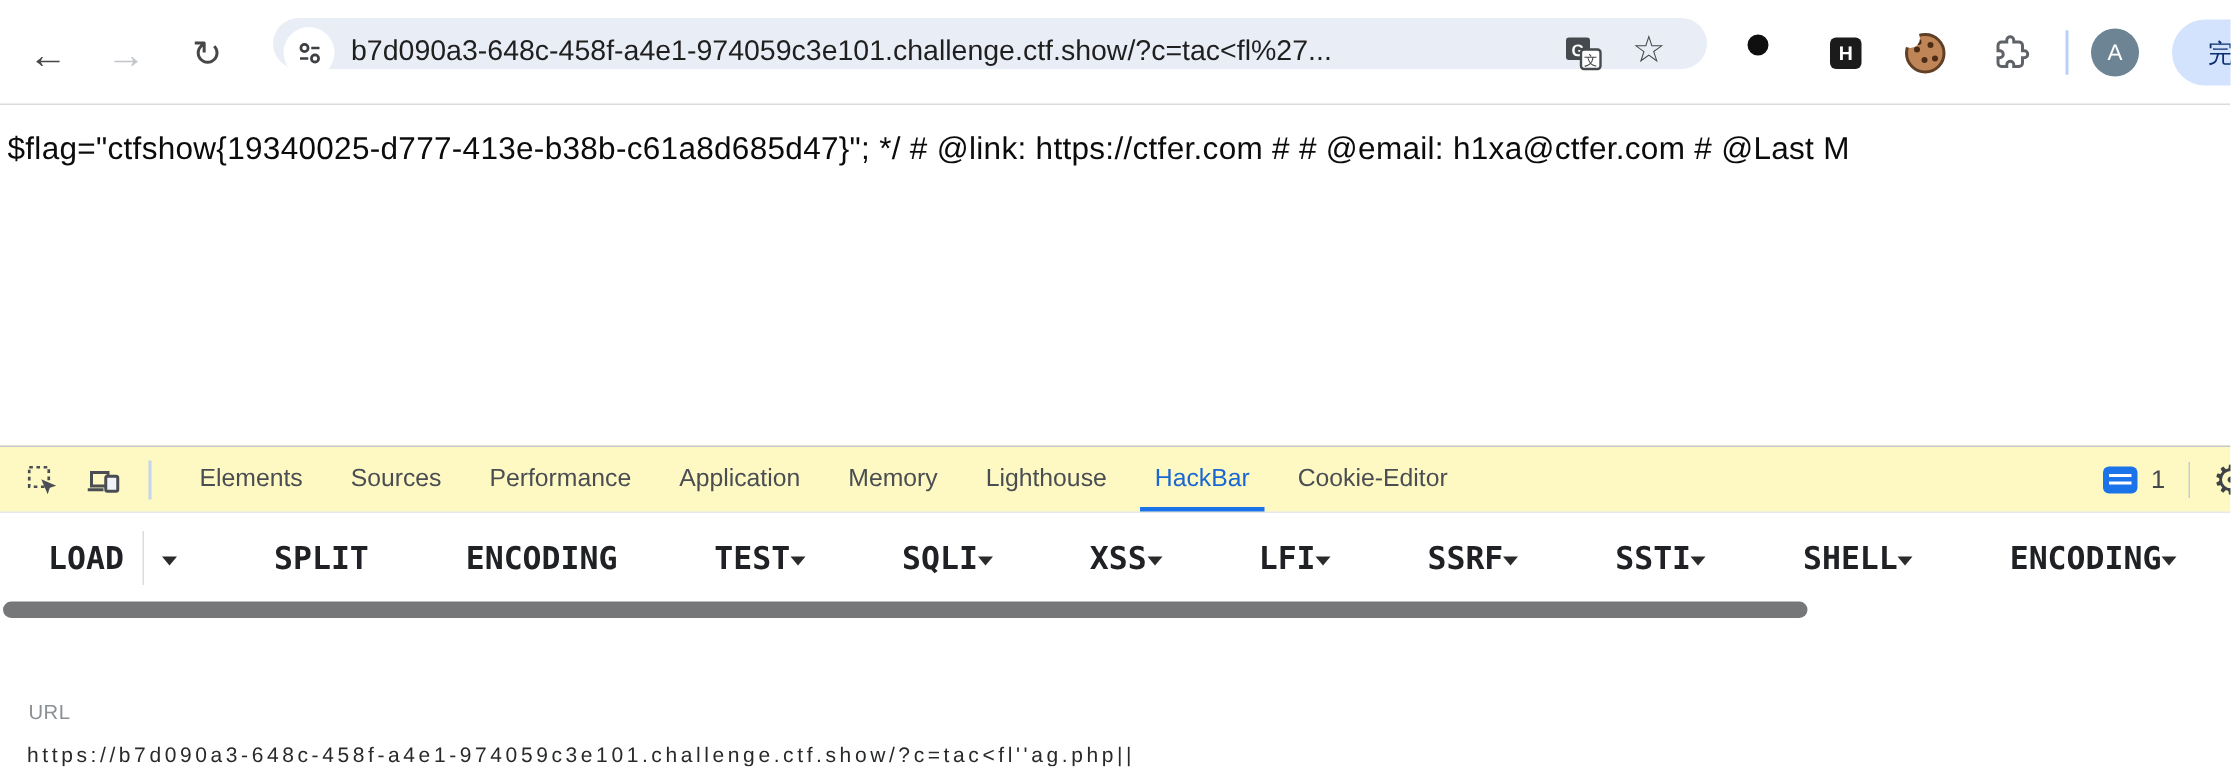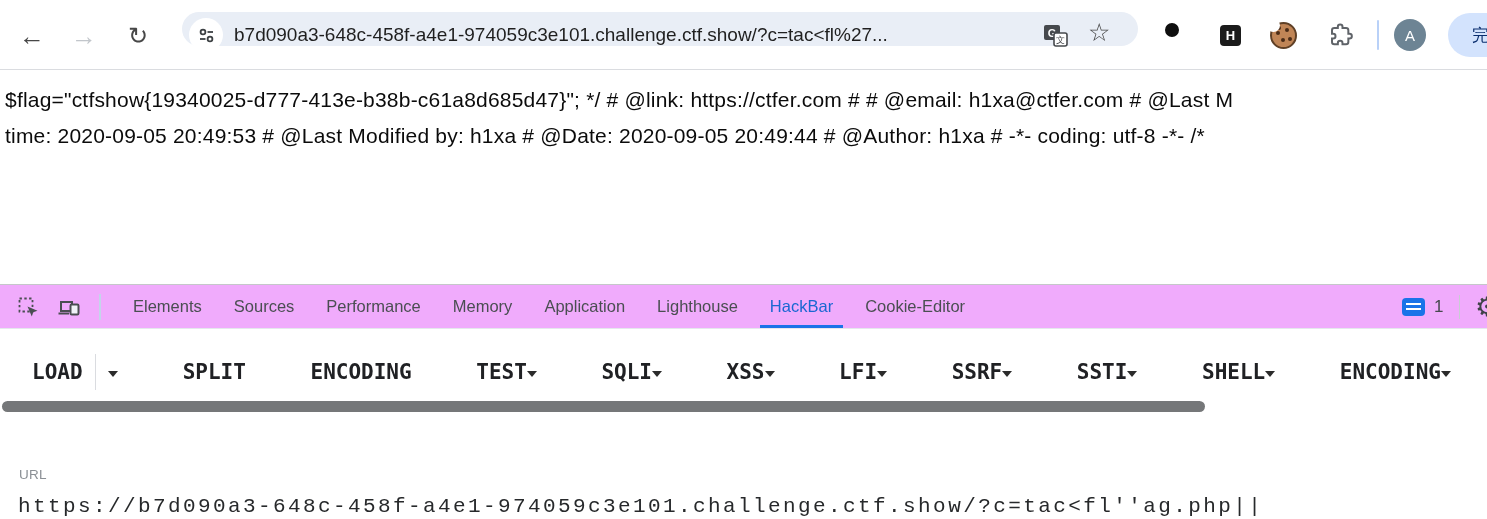--- a/index.html
+++ b/index.html
@@ -39,21 +39,21 @@
                color:#0a2e6e; font-size:17px; display:flex; align-items:center; padding-left:24px; }
 
   
   .page { position:absolute; top:71px; left:0; width:1487px; height:226px; background:#fff; }
   .page-line { position:absolute; left:5px; white-space:nowrap; overflow:hidden; width:1482px;
                font-size:21px; letter-spacing:0.2px; color:#0b0b0b; }
   .page-line.l1 { top:17px; }
   .page-line.l2 { top:53px; }
 
   
-  .tabbar { position:absolute; top:284px; left:0; width:1487px; height:45px; background:#f0abfc;
+  .tabbar { position:absolute; top:297px; left:0; width:1487px; height:45px; background:#fef9c3;
             border-top:1px solid #c5c7ca; border-bottom:1px solid #e5e8ed; display:flex; align-items:center; }
   .dt-icons { display:flex; align-items:center; gap:15px; padding:0 10px 0 15px; }
   .dt-iconbtn { display:flex; align-items:center; justify-content:center; width:26px; height:26px; cursor:pointer; }
   .dt-sep { width:2px; height:26px; background:#c4d4ea; margin:0 6px 0 2px; }
   .dt-tab { padding:0 16px; height:100%; display:flex; align-items:center; font-size:16.5px; color:#4a4e52;
             position:relative; cursor:pointer; white-space:nowrap; }
   .dt-tab.active { color:#1967d2; }
   .dt-tab.active::after { content:""; position:absolute; left:6px; right:6px; bottom:0; height:3px; background:#1a73e8; }
   .dt-right { margin-left:auto; display:flex; align-items:center; gap:9px; }
   .chat-badge { width:23px; height:18px; background:#1a73e8; border-radius:4px; position:relative; }
@@ -71,22 +71,22 @@
   .caret { width:0; height:0; border-left:5.5px solid transparent; border-right:5.5px solid transparent;
            border-top:6.5px solid #2b2b2b; margin-top:3px; }
   .hb-split-sep { width:1.5px; height:36px; background:#dadce0; margin:0 12px; }
 
   
   .scroll-thumb { position:absolute; top:401px; left:2px; width:1203px; height:11px; background:#757779; border-radius:6px; }
 
   
   .url-panel { position:absolute; top:412px; left:0; width:1487px; height:107px; background:#fff;margin-top:26px; }
   .url-label { position:absolute; left:19px; top:29px; font-size:13.5px; color:#8b9095; letter-spacing:0.3px; }
-  .url-value { position:absolute; left:18px; top:57px; width:1469px; font-family:Liberation Mono, monospace;
-               font-size:21px; letter-spacing:2.4px; color:#27292b; white-space:nowrap; overflow:hidden; }
+  .url-value { position:absolute; left:18px; top:57px; width:1469px; font-family:Liberation Sans, sans-serif;
+               font-size:14px; letter-spacing:2.4px; color:#27292b; white-space:nowrap; overflow:hidden; }
   .url-underline { position:absolute; left:18px; top:97px; width:1469px; height:1.5px; background:#84888c; }
 
   svg { display:block; }
 </style>
 </head>
 <body>
 
 <div class="screen">
 
   <div class="toolbar">
@@ -123,21 +123,20 @@
         <path d="M13 3a2 2 0 0 0-2 2v1H8a2 2 0 0 0-2 2v3h1a2 2 0 1 1 0 4H6v3a2 2 0 0 0 2 2h3v-1a2 2 0 1 1 4 0v1h3a2 2 0 0 0 2-2v-3h1a2 2 0 1 0 0-4h-1V8a2 2 0 0 0-2-2h-3V5a2 2 0 0 0-2-2z" fill="none" stroke="#5f6368" stroke-width="1.7"></path>
       </svg>
     </div>
     <div class="tb-sep"></div>
     <div class="avatar">A</div>
     <div class="done-chip">完</div>
   </div>
 
   <div class="page">
     <div class="page-line l1">$flag="ctfshow{19340025-d777-413e-b38b-c61a8d685d47}"; */ # @link: https://ctfer.com # # @email: h1xa@ctfer.com # @Last M</div>
-    <div class="page-line l2">time: 2020-09-05 20:49:53 # @Last Modified by: h1xa # @Date: 2020-09-05 20:49:44 # @Author: h1xa # -*- coding: utf-8 -*- /*</div>
   </div>
 
   <div class="tabbar">
     <div class="dt-icons">
       <div class="dt-iconbtn">
         <svg width="22" height="22" viewBox="0 0 22 22">
           <rect x="2.5" y="2.5" width="13" height="13" fill="none" stroke="#4a4e52" stroke-width="1.8" stroke-dasharray="2.4,2.4"></rect>
           <path d="M10.5 10.5 L20.5 14.8 L16.2 16.2 L14.8 20.5 Z" fill="#4a4e52"></path>
         </svg>
       </div>
@@ -146,22 +145,22 @@
           <rect x="4" y="6" width="11" height="9" fill="none" stroke="#4a4e52" stroke-width="2"></rect>
           <line x1="1.5" y1="17.5" x2="12" y2="17.5" stroke="#4a4e52" stroke-width="2"></line>
           <rect x="13.5" y="8.5" width="8" height="10" rx="1.2" fill="#f0f3f8" stroke="#4a4e52" stroke-width="2"></rect>
         </svg>
       </div>
       <div class="dt-sep"></div>
     </div>
     <div class="dt-tab">Elements</div>
     <div class="dt-tab">Sources</div>
     <div class="dt-tab">Performance</div>
+    <div class="dt-tab">Application</div>
     <div class="dt-tab">Memory</div>
-    <div class="dt-tab">Application</div>
     <div class="dt-tab">Lighthouse</div>
     <div class="dt-tab active">HackBar</div>
     <div class="dt-tab">Cookie-Editor</div>
     <div class="dt-right">
       <div class="chat-badge"></div>
       <div class="issues-count">1</div>
       <div class="dt-right-sep"></div>
       <div class="dt-gear">⚙</div>
     </div>
   </div>

